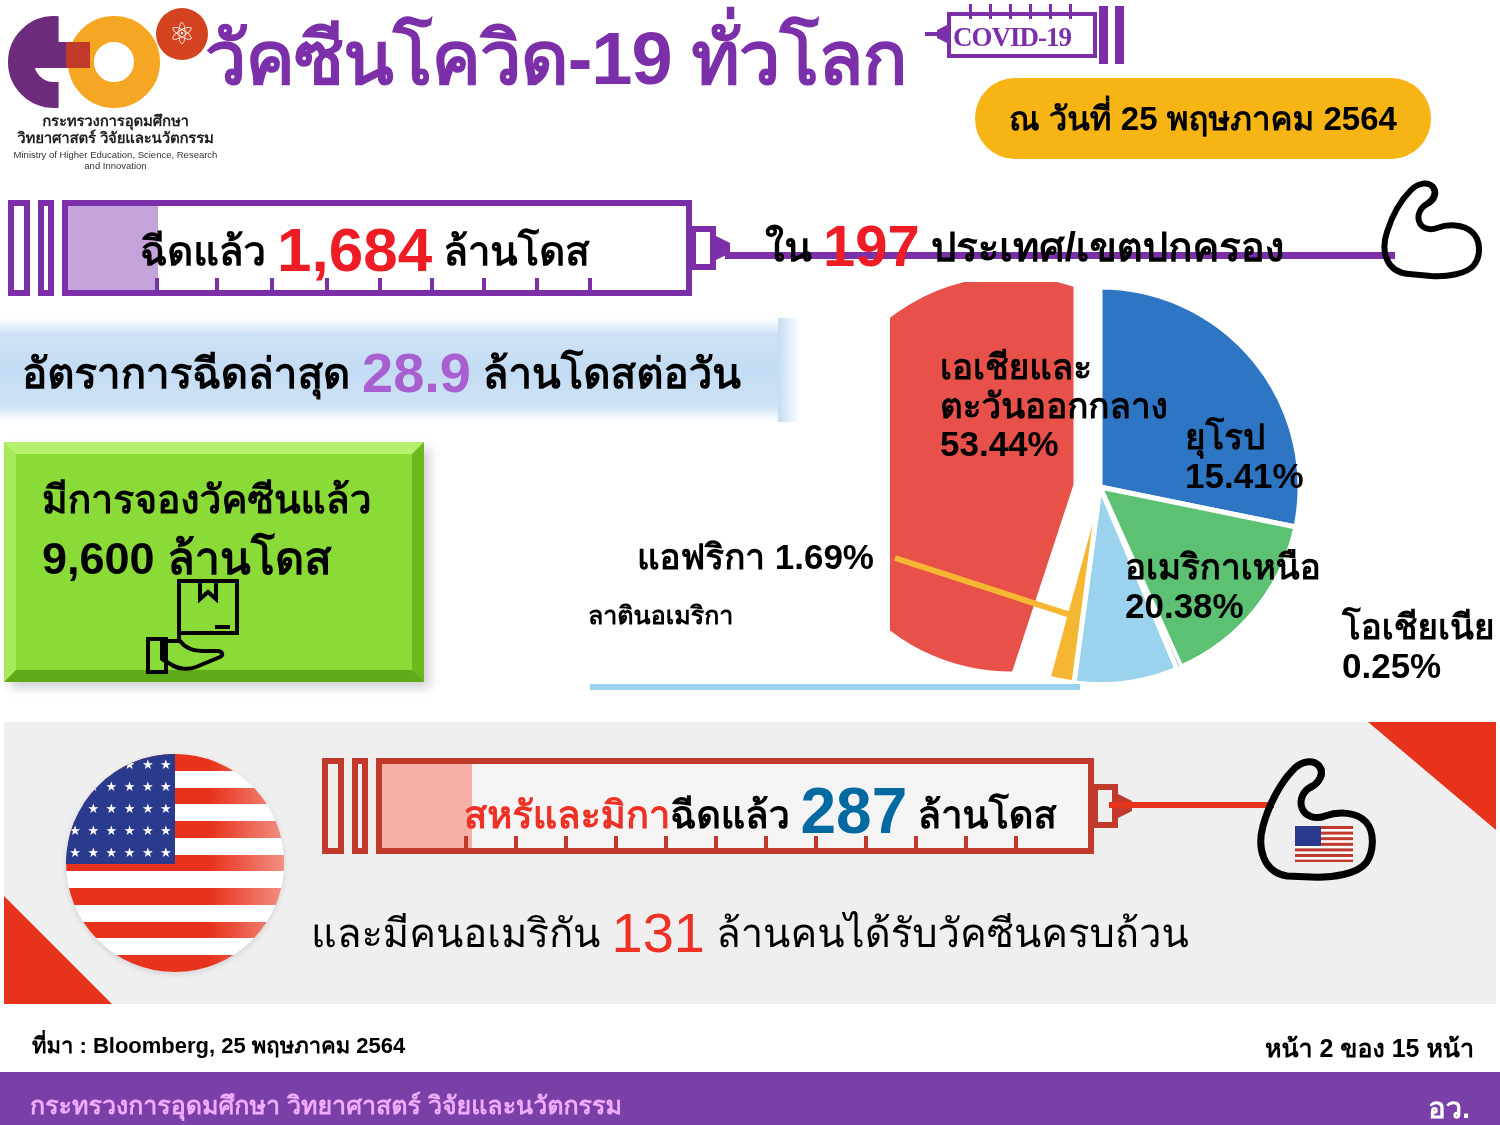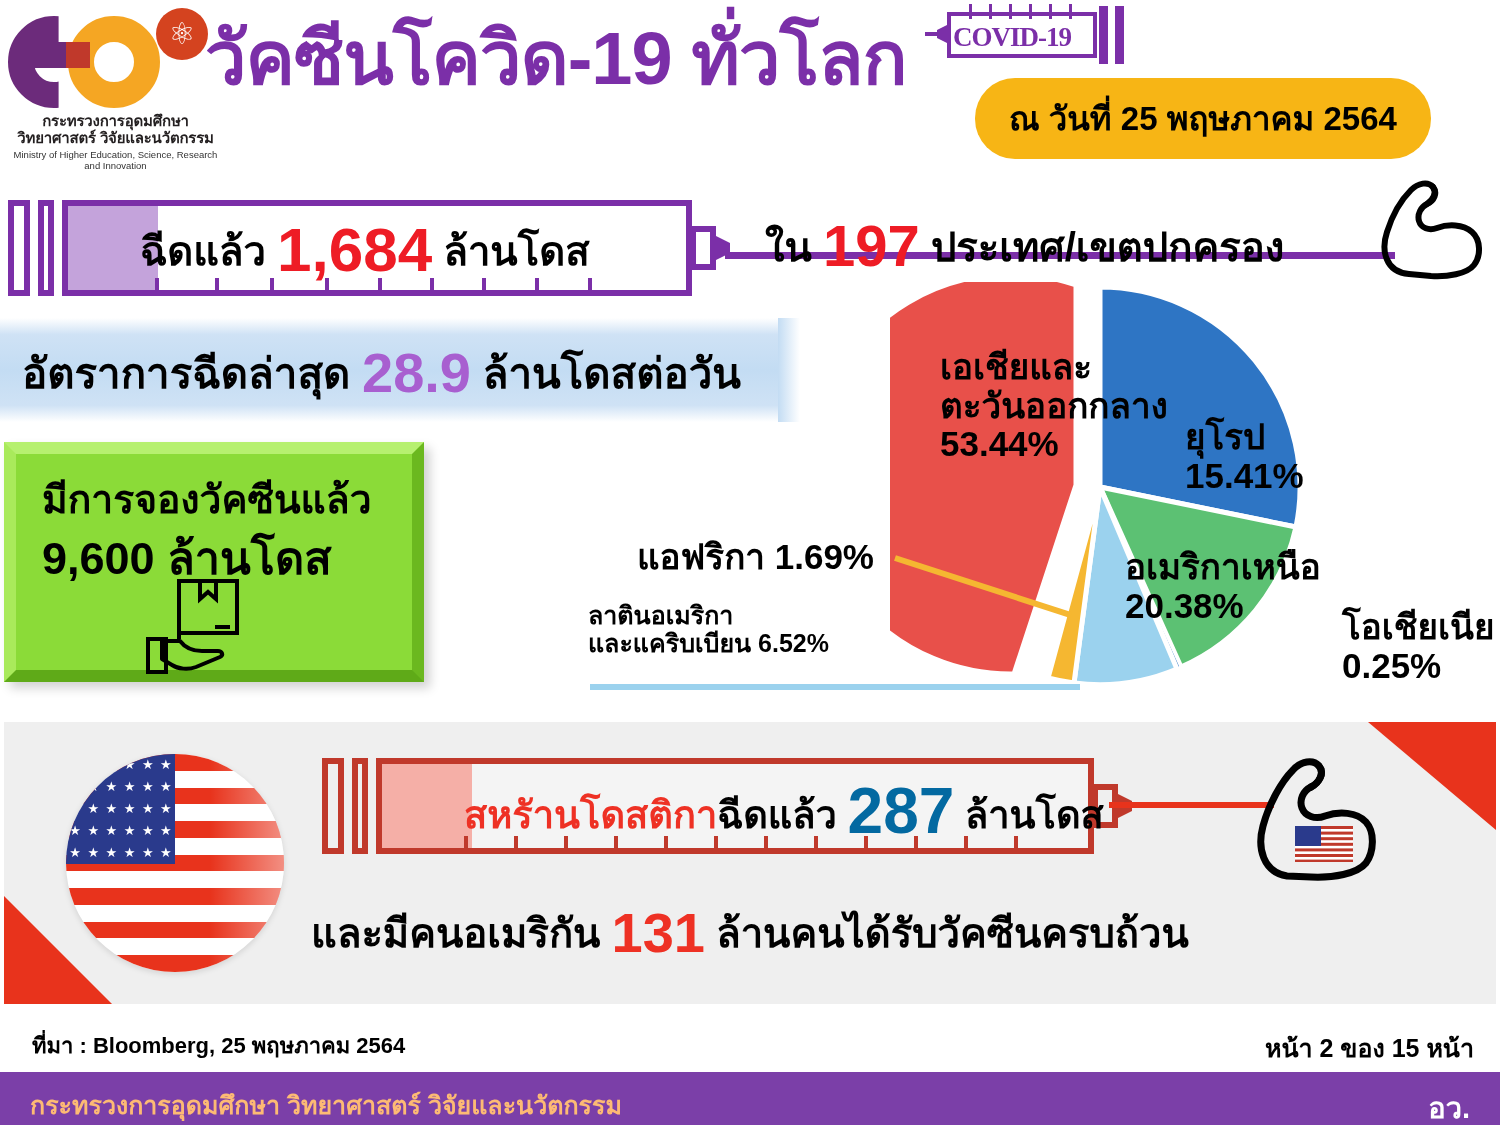--- a/index.html
+++ b/index.html
@@ -126,28 +126,28 @@
         border:6px solid #C0392B;box-sizing:border-box;background:#efefef;}
   .sy2-cone{position:absolute;left:800px;top:38px;width:18px;height:28px;background:#C0392B;
         clip-path:polygon(0 0,100% 32%,100% 68%,0 100%);}
   #sy2-text{position:absolute;left:150px;top:20px;white-space:nowrap;
         font-size:38px;font-weight:bold;color:#000;}
   #sy2-text .red{color:#EE3124;}
   #sy2-text .big{font-size:64px;color:#0369a1;vertical-align:-5px;}
   #needle-line2{position:absolute;left:1105px;top:80px;width:165px;height:6px;background:#E8331C;}
   #arm2{position:absolute;left:1245px;top:28px;width:130px;height:135px;}
   #usa-line2{position:absolute;left:0;top:178px;width:1492px;text-align:center;
-        font-size:40px;font-weight:bold;color:#000;white-space:nowrap;}
+        font-size:40px;font-weight:normal;color:#000;white-space:nowrap;}
   #usa-line2 .big{font-size:56px;color:#EE3124;vertical-align:-5px;}
 
   
   #source{left:32px;top:1028px;font-size:22px;font-weight:bold;color:#000;}
   #pageno{right:26px;top:1028px;font-size:25px;font-weight:bold;color:#000;}
   #footer-bar{left:0;top:1072px;width:1500px;height:53px;background:#7B3FA8;}
-  #footer-left{position:absolute;left:30px;top:13px;font-size:25px;font-weight:bold;color:#fdba74;}
+  #footer-left{position:absolute;left:30px;top:13px;font-size:25px;font-weight:bold;color:#f0abfc;}
   #footer-right{position:absolute;right:30px;top:13px;font-size:29px;font-weight:bold;color:#fff;}
 </style>
 </head>
 <body>
 
 <div class="abs" id="logo-block">
   <div id="logo-mark">
     <div class="inf-left"></div>
     <div class="inf-right"></div>
     <div class="inf-bar"></div>
@@ -272,24 +272,20 @@
 <div class="abs pie-lab" id="lab-oc">
   <div>โอเชียเนีย</div>
   <div>0.25%</div>
 </div>
 <div class="abs pie-lab" id="lab-af">
   <span>แอฟริกา</span>
   <span>1.69%</span>
 </div>
 <div class="abs pie-lab" id="lab-lat">
   <div>ลาตินอเมริกา</div>
-  <div>
-    <span>และแคริบเบียน</span>
-    <span>6.52%</span>
-  </div>
 </div>
 <div class="abs" id="lead-af"></div>
 <div class="abs" id="lead-lat"></div>
 
 <div class="abs" id="usa-panel">
   <div id="tri-tl"></div>
   <div id="tri-tr"></div>
 
   <div id="usflag">
     <div class="stripe" style="top:0;"></div>
@@ -347,21 +343,21 @@
     <div class="sy2-tick" style="left:400px;"></div>
     <div class="sy2-tick" style="left:450px;"></div>
     <div class="sy2-tick" style="left:500px;"></div>
     <div class="sy2-tick" style="left:550px;"></div>
     <div class="sy2-tick" style="left:600px;"></div>
     <div class="sy2-tick" style="left:650px;"></div>
     <div class="sy2-tick" style="left:700px;"></div>
     <div class="sy2-tip"></div>
     <div class="sy2-cone"></div>
     <div id="sy2-text">
-      <span class="red">สหรัานโดสติกา</span><span>ฉีดแล้ว</span>
+      <span class="red">สหรัและมิกา</span><span>ฉีดแล้ว</span>
       <span class="big">287</span>
       <span>ล้านโดส</span>
     </div>
   </div>
 
   <div id="needle-line2"></div>
   <svg id="arm2" viewBox="0 0 130 135">
     <path d="M38 126 C14 122 8 98 14 76 C20 54 32 32 44 20 C52 11 64 9 70 16 C76 23 70 33 62 37
              C54 41 50 50 53 58 C56 66 66 70 76 66 C90 61 108 62 117 72 C126 82 125 102 117 113
              C108 124 84 128 62 127 Z" fill="none" stroke="#000" stroke-width="7" stroke-linejoin="round"></path>

